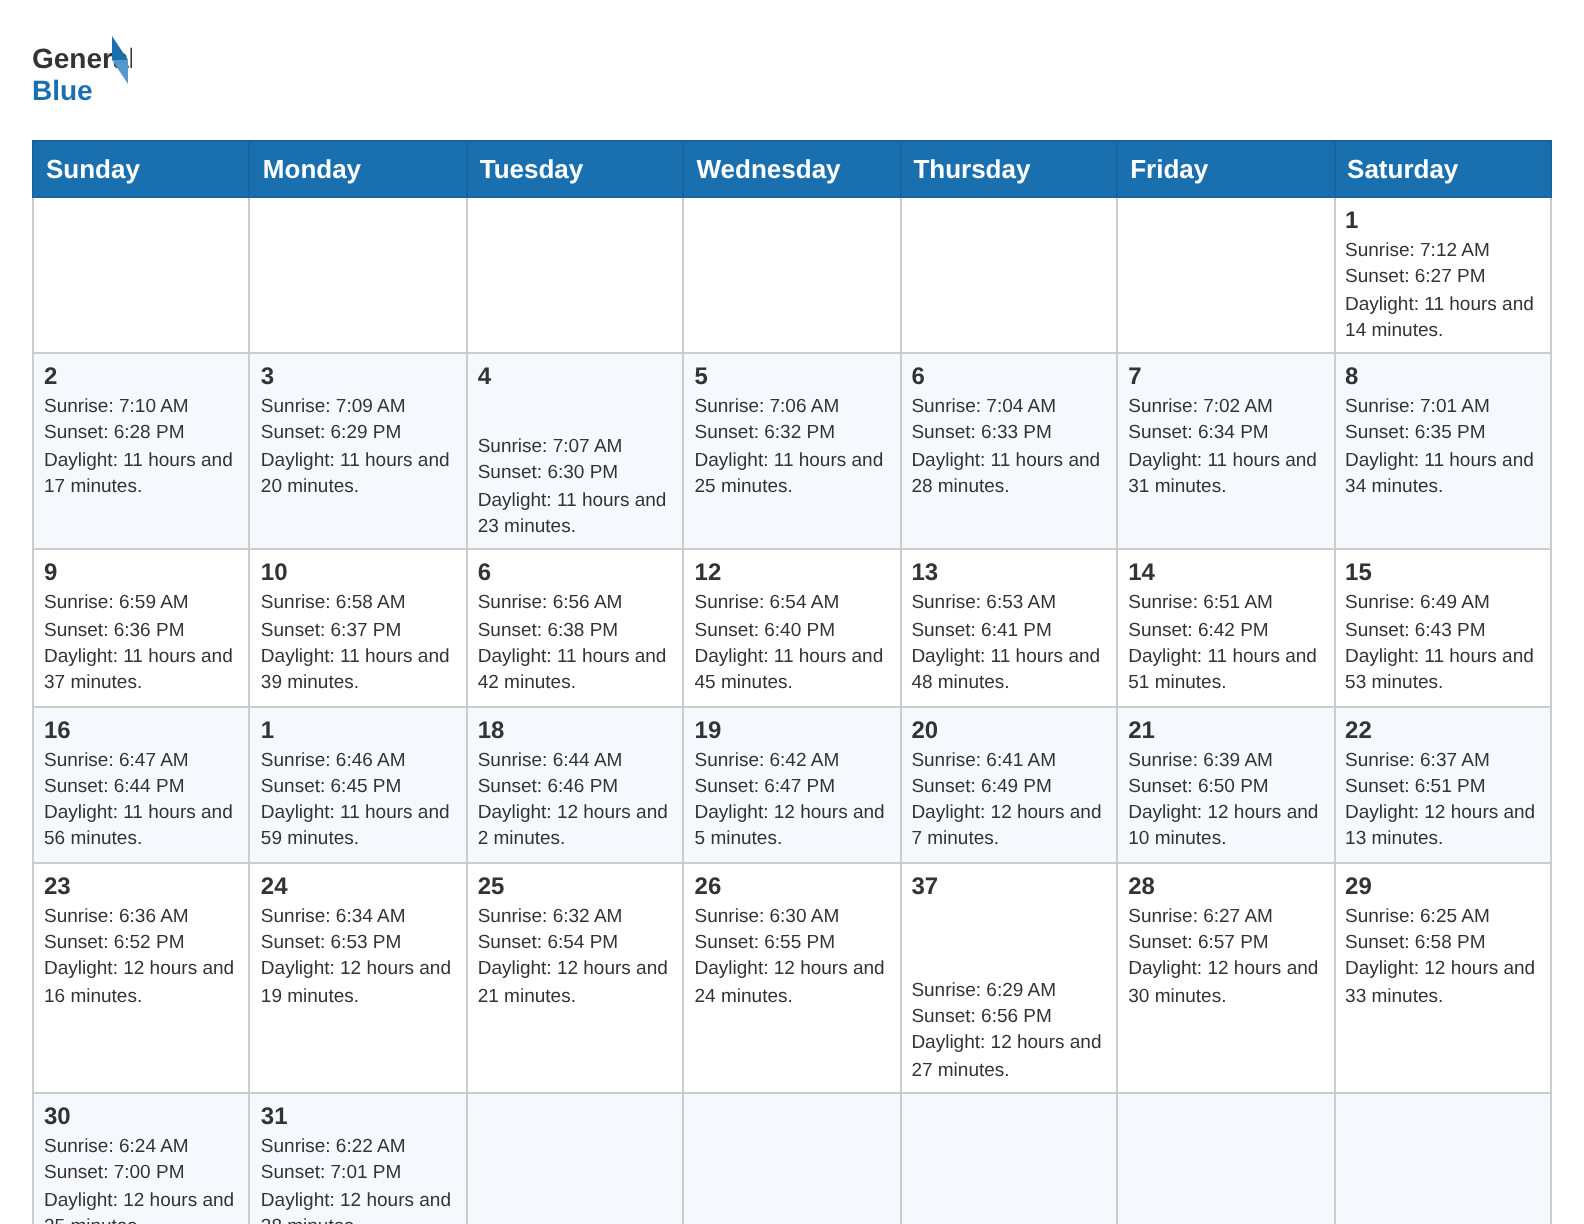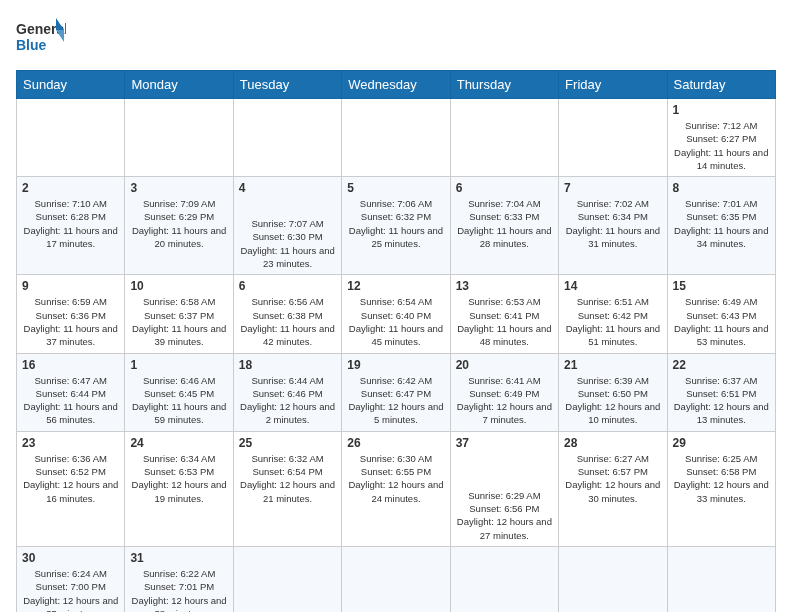--- a/index.html
+++ b/index.html
@@ -37,21 +37,21 @@
       width: 100%;
       border-collapse: collapse;
       border: 1px solid #ccc;
     }
     .calendar th {
       background-color: #1a6faf;
       color: #fff;
       text-align: left;
       padding: 6px 6px;
       font-size: 13px;
-      font-weight: normal;
+      font-weight: bold;
       border: 1px solid #1565a0;
     }
     .calendar td {
       border: 1px solid #ccc;
       vertical-align: top;
       padding: 4px 5px;
       font-size: 10px;
       color: #333;
       width: calc(100% / 7);
       min-height: 70px;
@@ -60,21 +60,20 @@
       font-size: 12px;
       font-weight: bold;
       color: #333;
       display: block;
       margin-bottom: 2px;
     }
     .day-info {
       font-size: 9.5px;
       color: #333;
       line-height: 1.4;
-      text-align: center;
     }
     .empty-cell {
       background: #f9f9f9;
     }
     tr:nth-child(even) td {
       background-color: #f5f8fc;
     }
     tr:nth-child(odd) td {
       background-color: #fff;
     }

